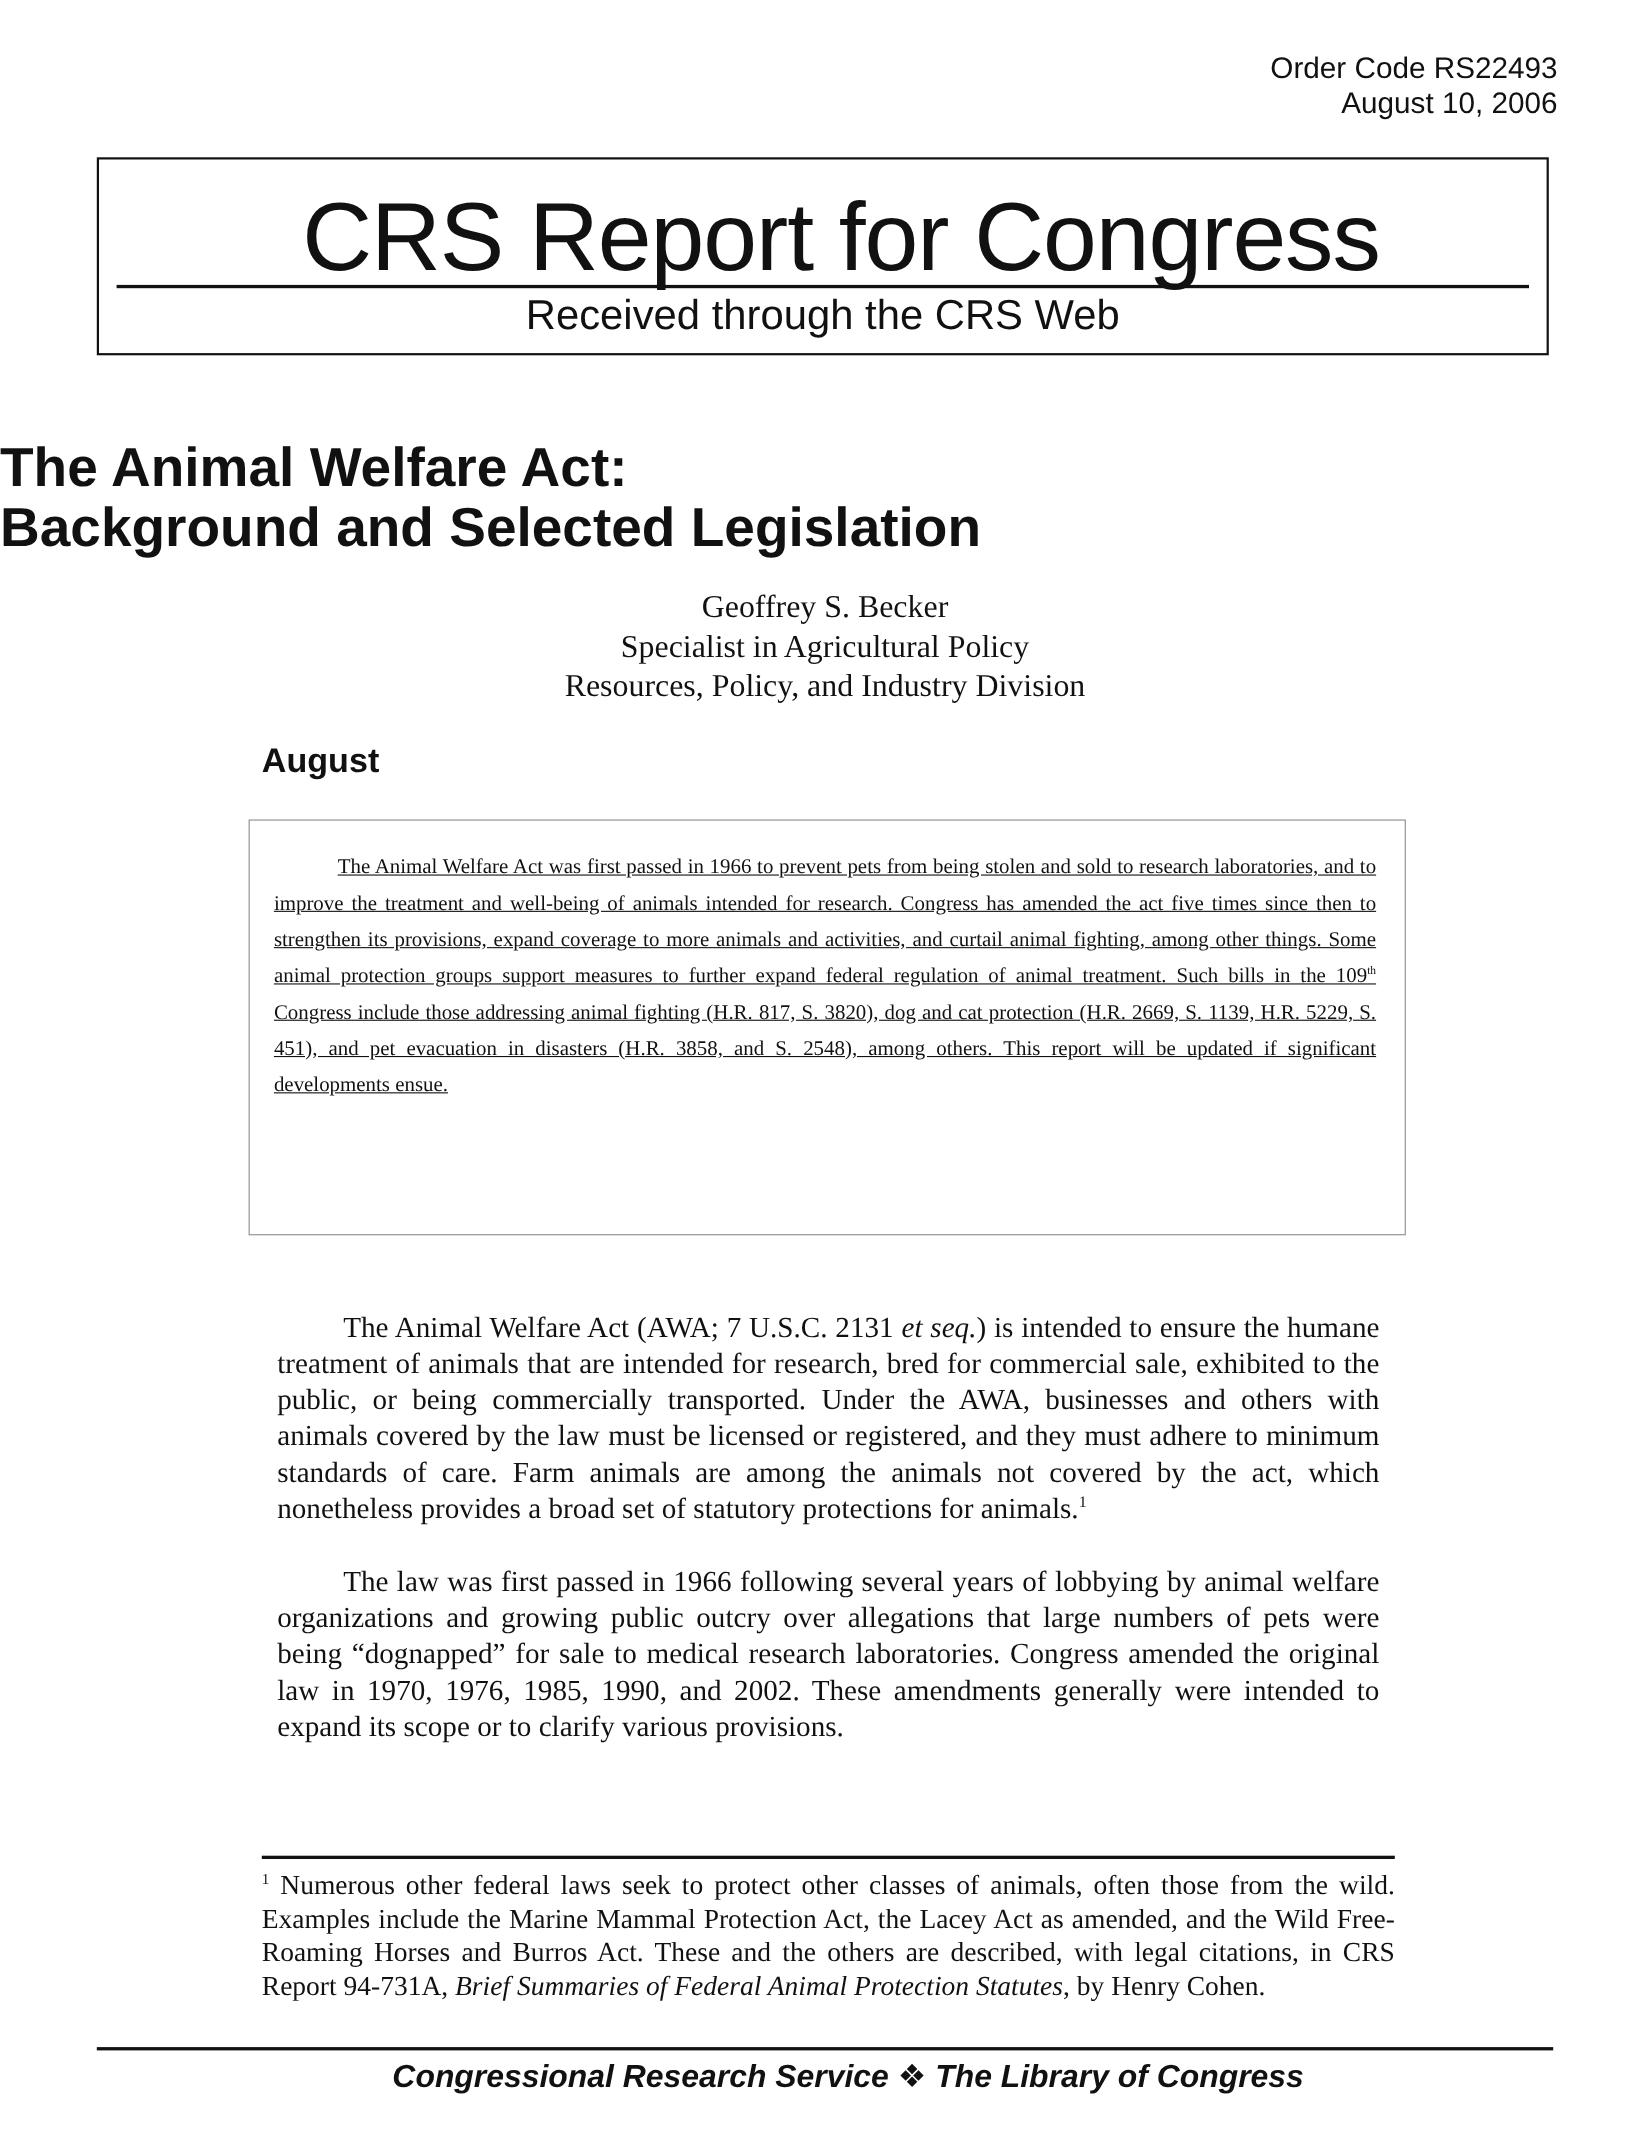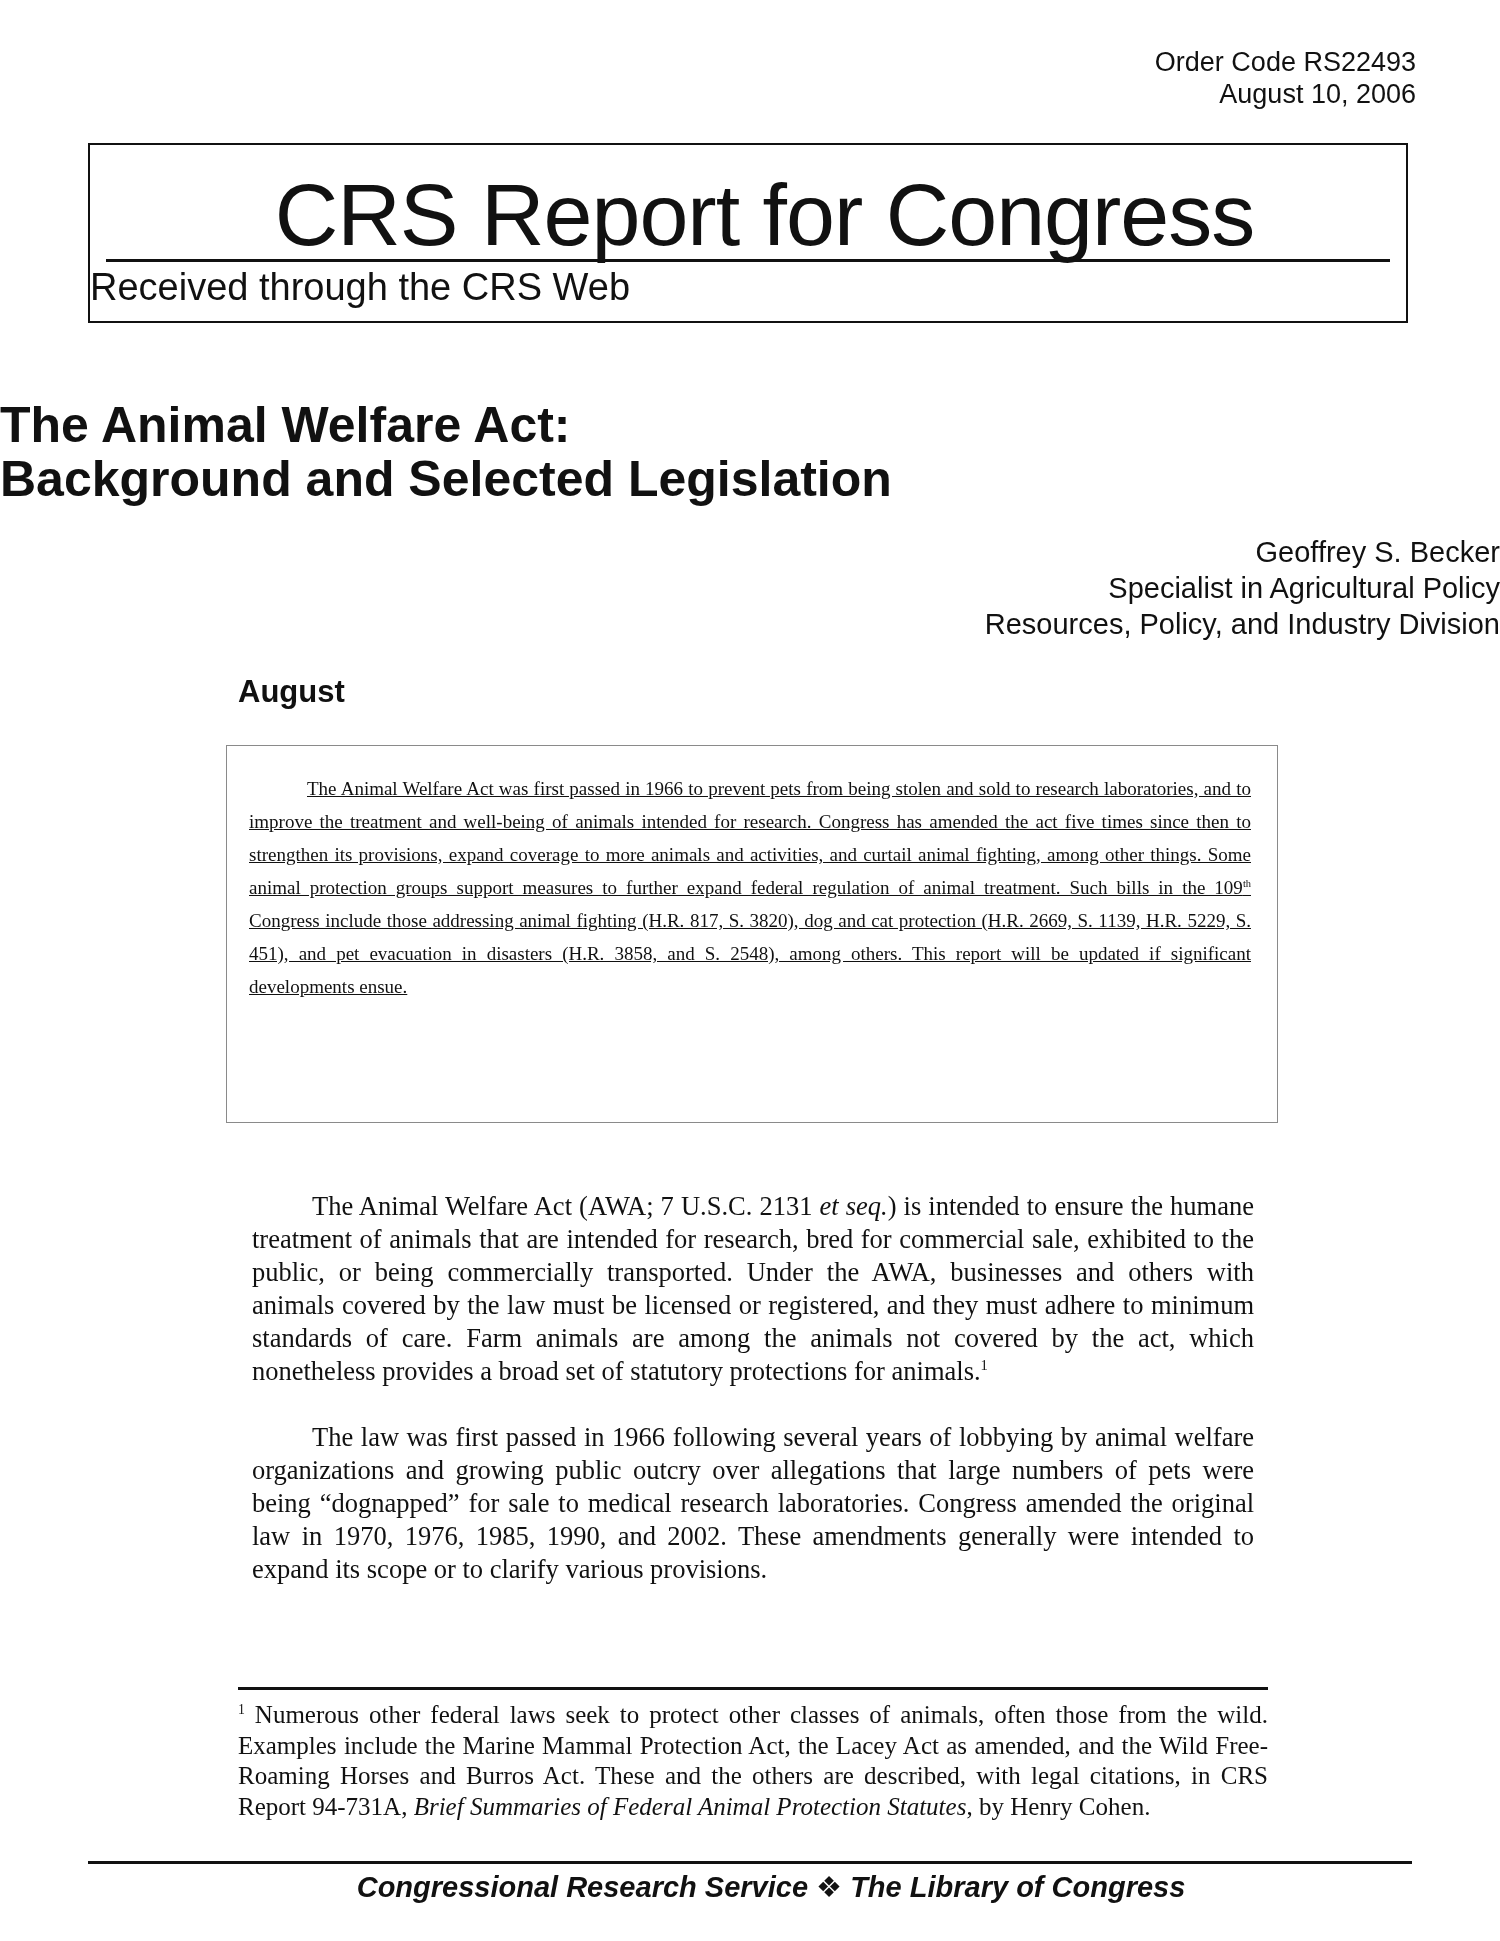--- a/index.html
+++ b/index.html
@@ -5,24 +5,24 @@
   html, body { margin: 0; padding: 0; background: #ffffff; }
   body { width: 1500px; height: 1941px; position: relative; overflow: hidden; color: #111; }
   .sans { font-family: "Liberation Sans", "DejaVu Sans", sans-serif; }
   .serif { font-family: "Liberation Serif", "DejaVu Serif", serif; }
 
   .order-block { position: absolute; right: 84px; top: 46px; text-align: right; font-size: 27px; line-height: 32px; }
 
   .masthead { position: absolute; left: 88px; top: 143px; width: 1320px; height: 180px; border: 2px solid #111; box-sizing: border-box; }
   .masthead-title { position: absolute; left: 0; right: 0; top: 24px; text-align: center; font-size: 88px; line-height: 92px; letter-spacing: -1px; padding-left: 33px; }
   .masthead-rule { position: absolute; left: 16px; right: 16px; top: 114px; height: 3px; background: #111; }
-  .masthead-sub { position: absolute; left: 0; right: 0; top: 120px; text-align: left; font-size: 38px; line-height: 44px; }
+  .masthead-sub { position: absolute; left: 0; right: 0; top: 120px; text-align: center; font-size: 38px; line-height: 44px; }
 
   .doc-title { position: absolute; left: 0; right: 0; top: 398px; text-align: left; font-size: 50px; font-weight: bold; line-height: 54px; }
-  .author { position: absolute; left: 0; right: 0; top: 534px; text-align: right; font-size: 29px; line-height: 36px; }
+  .author { position: absolute; left: 0; right: 0; top: 534px; text-align: center; font-size: 29px; line-height: 36px; font-family: Liberation Serif, serif; }
 
   .summary-heading { position: absolute; left: 238px; top: 674px; font-size: 31px; font-weight: bold; }
 
   .summary-box { position: absolute; left: 226px; top: 745px; width: 1052px; height: 378px; border: 1.5px solid #8a8a8a; box-sizing: border-box; padding: 26px 26px 0 22px; }
   .summary-box p { margin: 0; font-size: 19px; line-height: 33px; text-align: justify; text-indent: 58px; text-decoration: underline; }
 
   .body { position: absolute; left: 238px; width: 1030px; }
   .body p { margin: 14px; font-size: 26.5px; line-height: 33px; text-align: justify; text-indent: 60px; }
   .p1 { top: 1176px; }
   .p2 { top: 1407px; }

